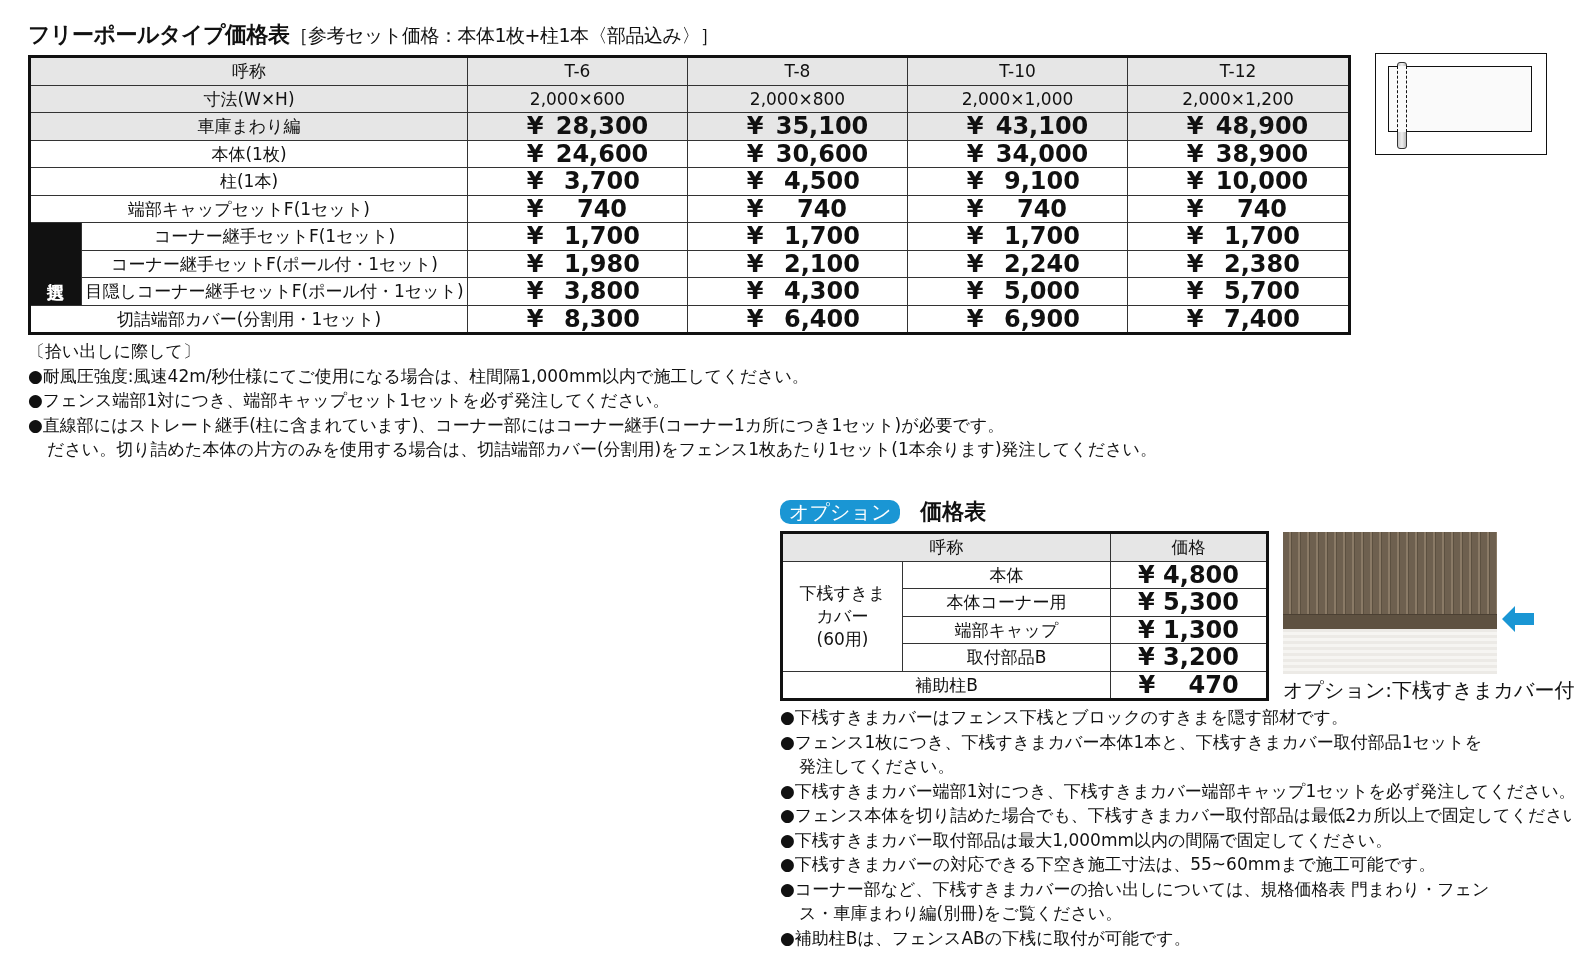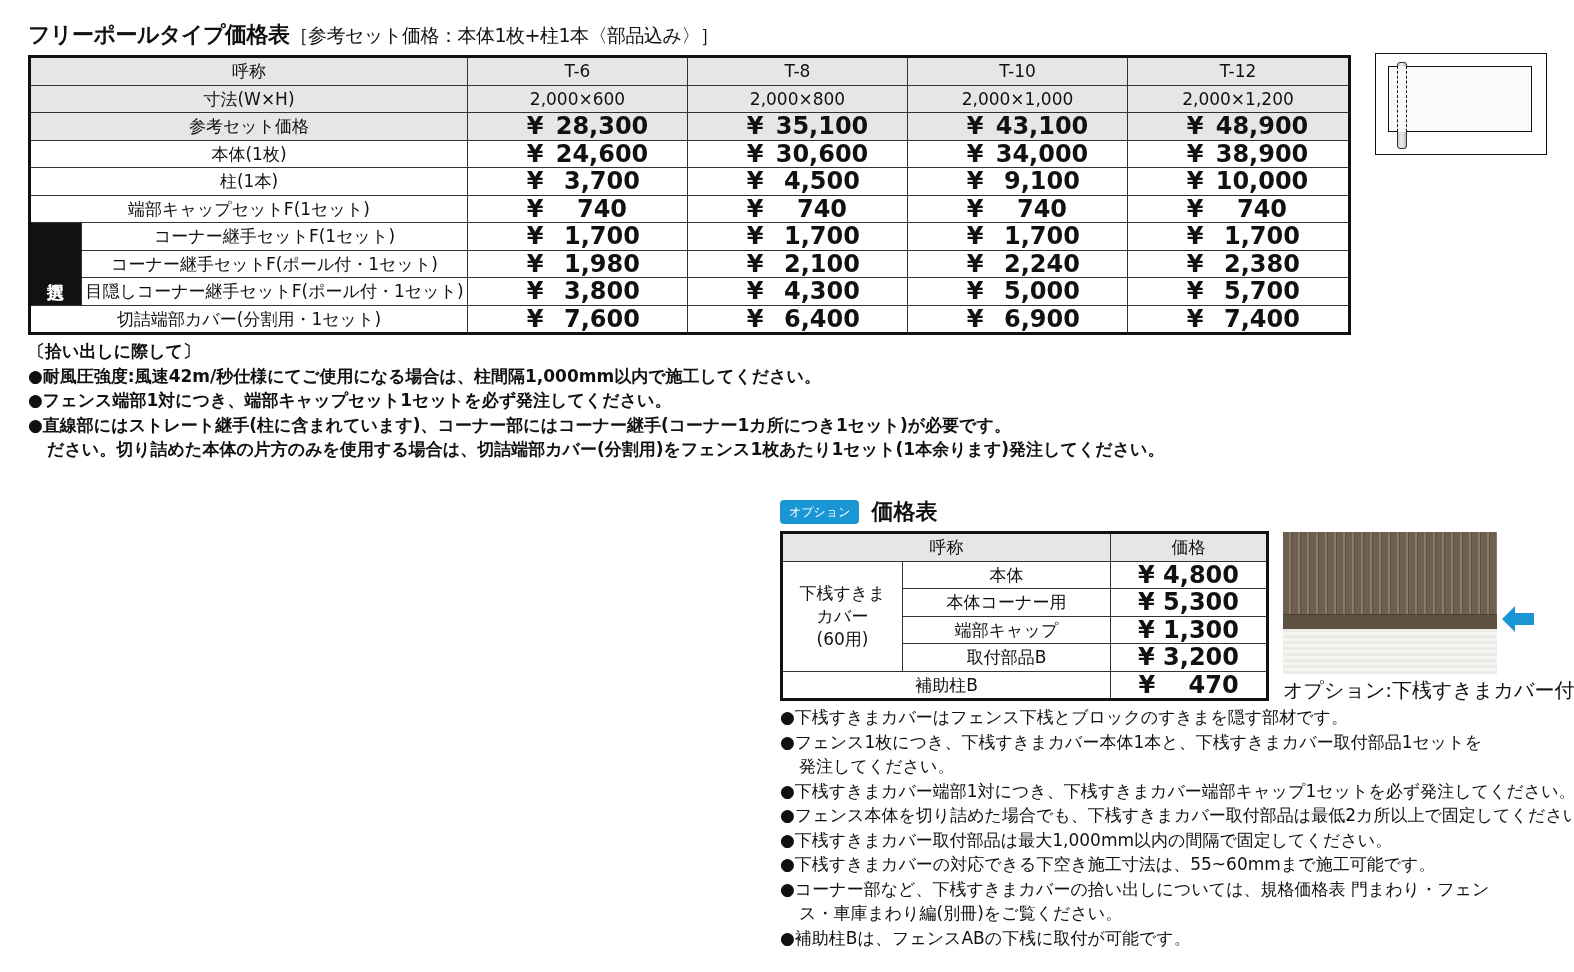--- a/index.html
+++ b/index.html
@@ -14,25 +14,25 @@
   .main tr.gray td{background:#e6e6e6;}
   .main td.price{font-weight:bold;font-size:24px;text-align:left;}
   .main td.price .yen{display:inline-block;width:34px;text-align:center;margin-left:50px;}
   .main td.price .num{display:inline-block;width:100px;text-align:center;}
   .main td.sel{background:#111;color:#fff;font-weight:bold;font-size:17px;line-height:20px;width:50px;}
   .diagram{left:1375px;top:53px;width:170px;height:100px;border:1.5px solid #111;}
   .diagram .panel{position:absolute;left:12px;top:12px;width:142px;height:64px;border:1.5px solid #111;background:#fafafa;}
   .diagram .pole{position:absolute;left:21px;top:8px;width:8px;height:85px;border:1.5px solid #333;border-radius:3px;background:linear-gradient(90deg,#ccc,#eee,#bbb);}
   .diagram .dash{position:absolute;left:21px;top:12px;width:8px;height:66px;border-left:1.5px dashed #111;border-right:1.5px dashed #111;background:#fafafa;}
   .notes{left:28px;top:339px;font-size:17px;line-height:24.5px;}
-  .notes div{white-space:nowrap;font-weight:bold;}
+  .notes div{white-space:nowrap;}
   .notes .indent{padding-left:19px;}
   .opt-head{left:780px;top:497px;display:flex;align-items:center;}
-  .opt-badge{background:#1a96d4;color:#fff;font-size:12px;border-radius:4px;padding:1px 9px;line-height:22px;}
-  .opt-title{font-weight:bold;font-size:22px;margin-left:12px;}
+  .opt-badge{background:#1a96d4;color:#fff;font-size:20px;border-radius:10px;padding:1px 9px;line-height:22px;}
+  .opt-title{font-weight:bold;font-size:22px;margin-left:20px;}
   .opt{left:780px;top:531px;width:486px;border:3px solid #111;table-layout:fixed;}
   .opt td{border:1px solid #333;height:26.5px;padding:0;text-align:center;font-size:17px;line-height:26px;white-space:nowrap;}
   .opt tr.gray td{background:#e6e6e6;}
   .opt td.price{font-weight:bold;font-size:24px;margin-top:18px;}
   .opt td.group{line-height:23px;font-size:17px;}
   .photo{left:1283px;top:532px;width:214px;height:142px;overflow:hidden;}
   .photo .slats{position:absolute;left:0;top:0;width:214px;height:82px;background:repeating-linear-gradient(90deg,#6e604f 0px,#6e604f 6px,#8a7a66 6px,#8a7a66 8px,#5c5040 8px,#5c5040 9px);}
   .photo .rail{position:absolute;left:0;top:82px;width:214px;height:15px;background:#5e5141;border-top:1px solid #4b4033;}
   .photo .block{position:absolute;left:0;top:97px;width:214px;height:45px;background:repeating-linear-gradient(0deg,#eceae6 0px,#eceae6 3px,#f6f5f2 3px,#f6f5f2 6px);}
   .arrow{left:1502px;top:606px;width:32px;height:26px;}
@@ -66,21 +66,21 @@
     <td>T-12</td>
   </tr>
   <tr class="gray">
     <td colspan="2">寸法(W×H)</td>
     <td>2,000×600</td>
     <td>2,000×800</td>
     <td>2,000×1,000</td>
     <td>2,000×1,200</td>
   </tr>
   <tr class="gray">
-    <td colspan="2">参考セット価格</td>
+    <td colspan="2">車庫まわり編</td>
     <td class="price"><span class="yen">¥</span><span class="num">28,300</span></td>
     <td class="price"><span class="yen">¥</span><span class="num">35,100</span></td>
     <td class="price"><span class="yen">¥</span><span class="num">43,100</span></td>
     <td class="price"><span class="yen">¥</span><span class="num">48,900</span></td>
   </tr>
   <tr>
     <td colspan="2">本体(1枚)</td>
     <td class="price"><span class="yen">¥</span><span class="num">24,600</span></td>
     <td class="price"><span class="yen">¥</span><span class="num">30,600</span></td>
     <td class="price"><span class="yen">¥</span><span class="num">34,000</span></td>
@@ -117,21 +117,21 @@
   </tr>
   <tr>
     <td>目隠しコーナー継手セットF(ポール付・1セット)</td>
     <td class="price"><span class="yen">¥</span><span class="num">3,800</span></td>
     <td class="price"><span class="yen">¥</span><span class="num">4,300</span></td>
     <td class="price"><span class="yen">¥</span><span class="num">5,000</span></td>
     <td class="price"><span class="yen">¥</span><span class="num">5,700</span></td>
   </tr>
   <tr>
     <td colspan="2">切詰端部カバー(分割用・1セット)</td>
-    <td class="price"><span class="yen">¥</span><span class="num">7,600</span></td>
+    <td class="price"><span class="yen">¥</span><span class="num">8,300</span></td>
     <td class="price"><span class="yen">¥</span><span class="num">6,400</span></td>
     <td class="price"><span class="yen">¥</span><span class="num">6,900</span></td>
     <td class="price"><span class="yen">¥</span><span class="num">7,400</span></td>
   </tr>
 </tbody>
   </table>
 
 <div class="abs diagram">
   <div class="panel"></div>
   <div class="pole"></div>

